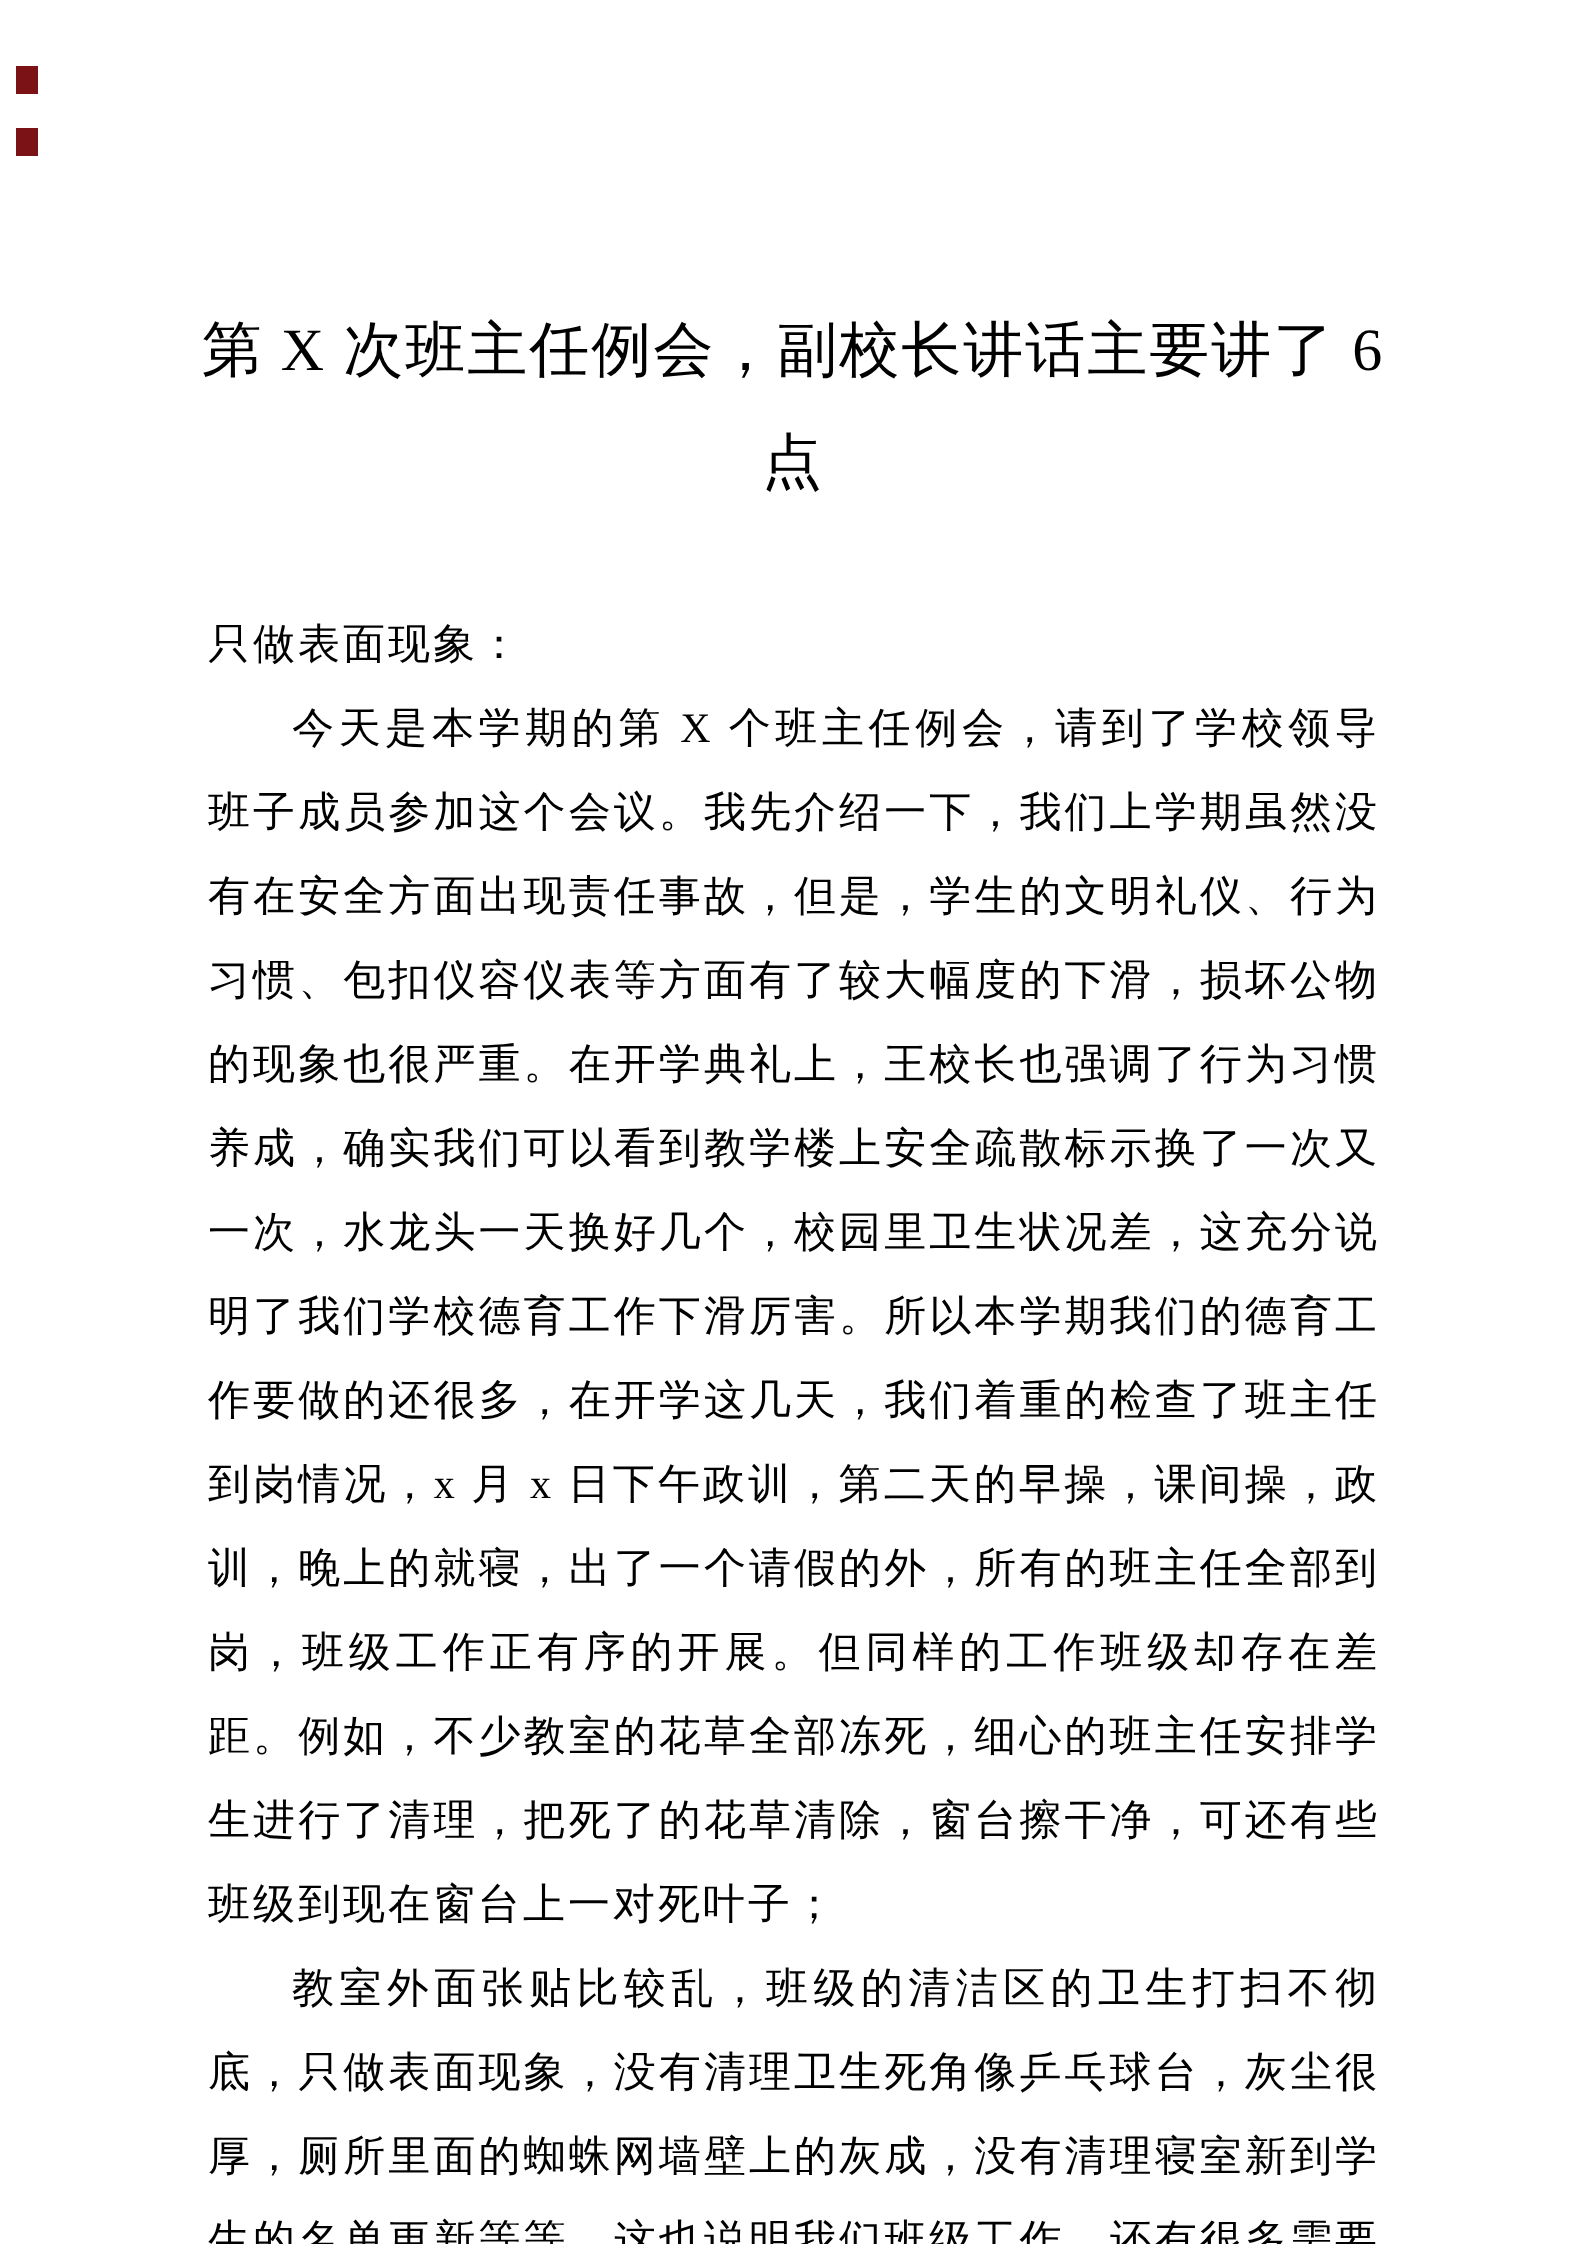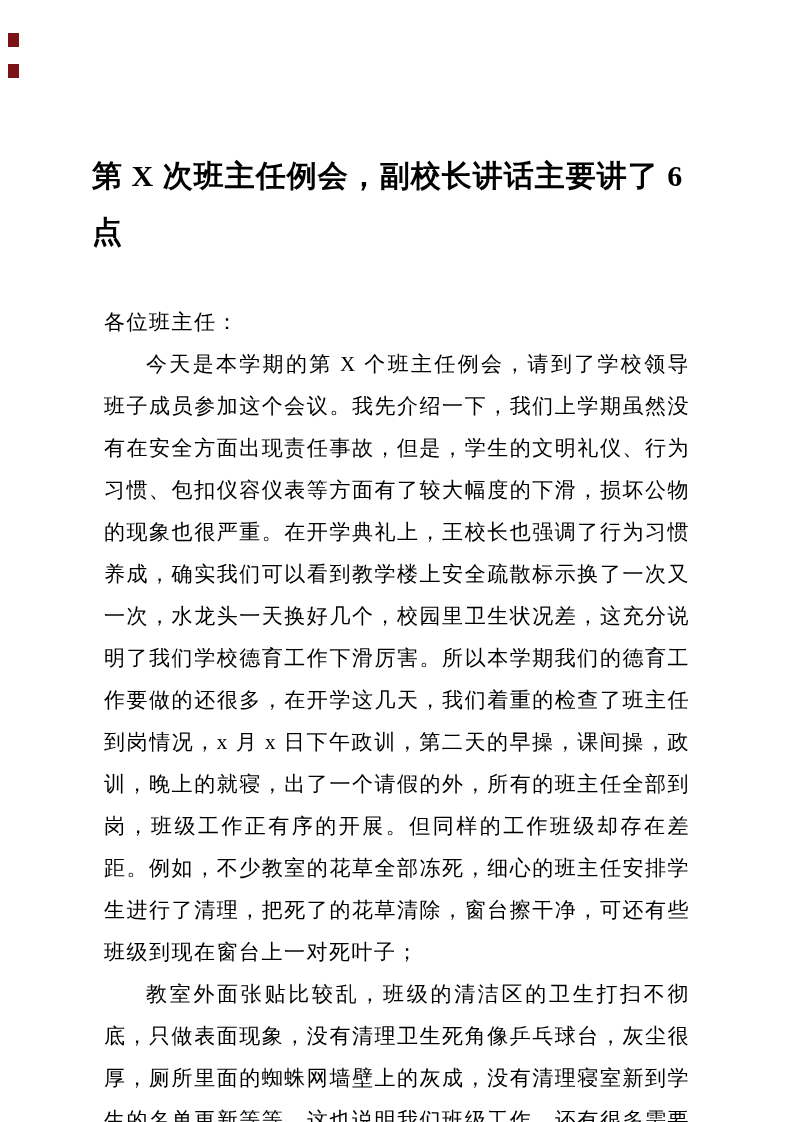--- a/index.html
+++ b/index.html
@@ -20,22 +20,22 @@
     position: absolute;
     left: 8px;
     width: 11px;
     height: 14px;
   }
   .corner-marker.m1 { top: 33px; }
   .corner-marker.m2 { top: 64px; }
   .doc-title {
     margin: 148px 92px 0 92px;
     font-size: 30px;
-    font-weight: bold;
-    text-align: left;
+    font-weight: normal;
+    text-align: center;
     line-height: 1.85;
     letter-spacing: 1px;
   }
   .doc-body {
     margin: 42px 103px 0 104px;
     font-size: 21px;
     line-height: 2.0;
     letter-spacing: 1.5px;
   }
   .doc-body p {
@@ -50,18 +50,18 @@
 <body>
 
 <div class="page">
 
   <span class="corner-marker m1" style="background: rgb(122, 18, 22);"></span>
   <span class="corner-marker m2" style="background: rgb(122, 18, 22);"></span>
 
   <h1 class="doc-title">第 X 次班主任例会，副校长讲话主要讲了 6 点</h1>
 
   <div class="doc-body">
-    <p>各位班主任：</p>
+    <p>只做表面现象：</p>
     <p class="indent">今天是本学期的第 X 个班主任例会，请到了学校领导班子成员参加这个会议。我先介绍一下，我们上学期虽然没有在安全方面出现责任事故，但是，学生的文明礼仪、行为习惯、包扣仪容仪表等方面有了较大幅度的下滑，损坏公物的现象也很严重。在开学典礼上，王校长也强调了行为习惯养成，确实我们可以看到教学楼上安全疏散标示换了一次又一次，水龙头一天换好几个，校园里卫生状况差，这充分说明了我们学校德育工作下滑厉害。所以本学期我们的德育工作要做的还很多，在开学这几天，我们着重的检查了班主任到岗情况，x 月 x 日下午政训，第二天的早操，课间操，政训，晚上的就寝，出了一个请假的外，所有的班主任全部到岗，班级工作正有序的开展。但同样的工作班级却存在差距。例如，不少教室的花草全部冻死，细心的班主任安排学生进行了清理，把死了的花草清除，窗台擦干净，可还有些班级到现在窗台上一对死叶子；</p>
     <p class="indent">教室外面张贴比较乱，班级的清洁区的卫生打扫不彻底，只做表面现象，没有清理卫生死角像乒乓球台，灰尘很厚，厕所里面的蜘蛛网墙壁上的灰成，没有清理寝室新到学生的名单更新等等，这也说明我们班级工作，还有很多需要完善的地方。</p>
   </div>
 
 </div>
 
 </body></html>

